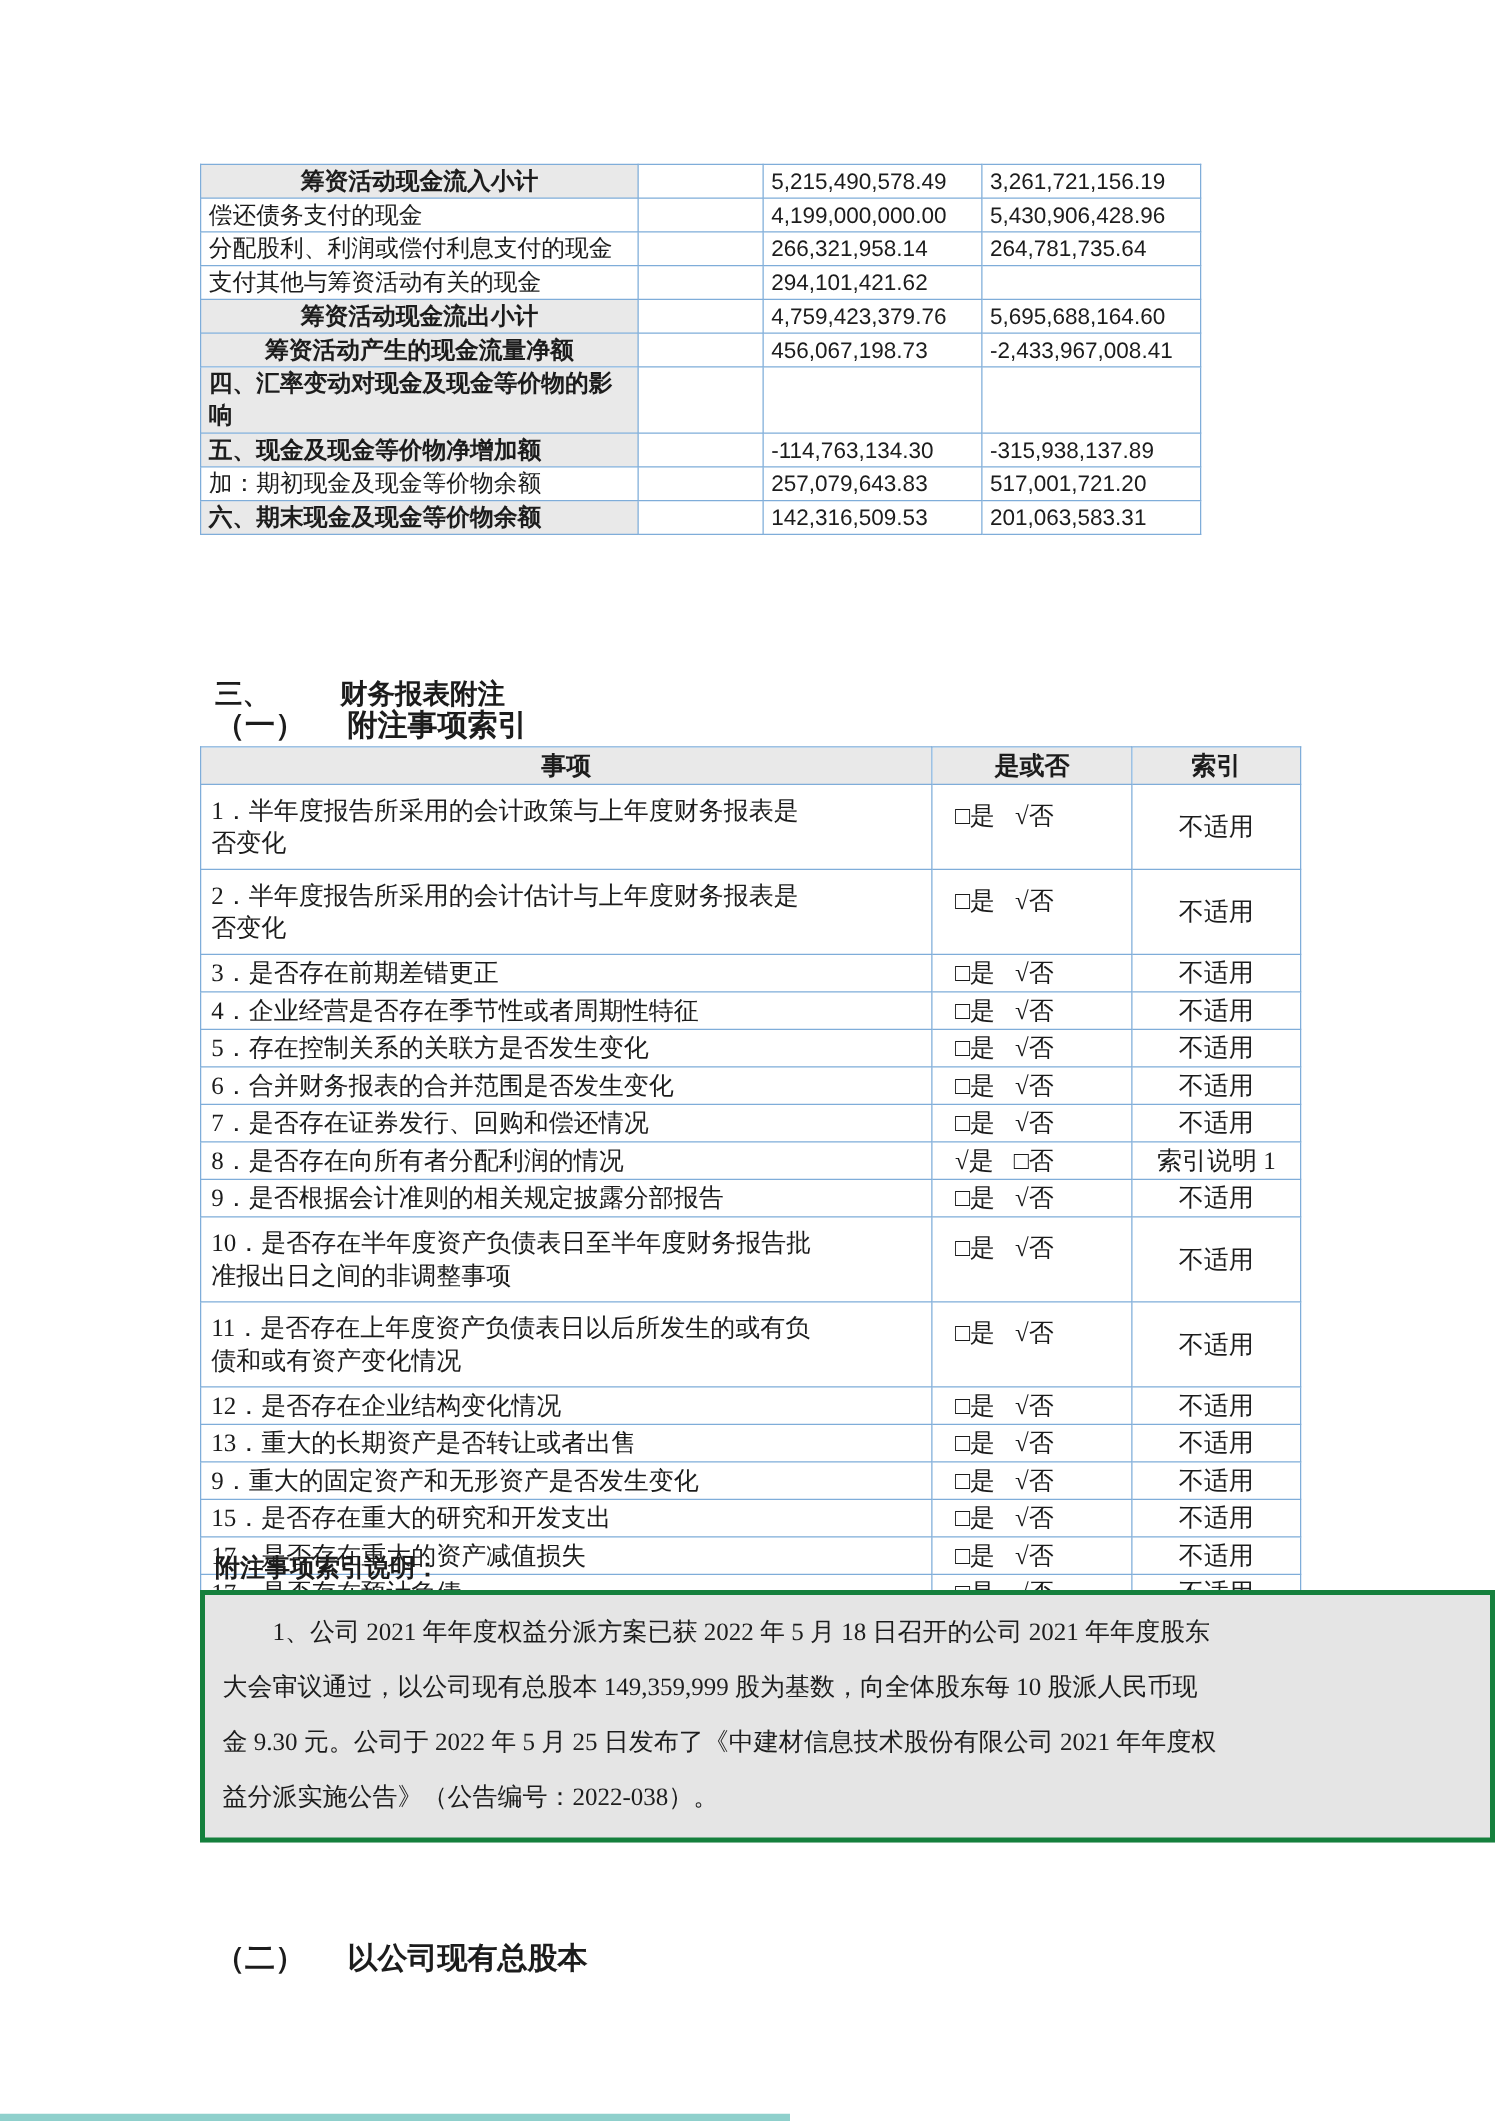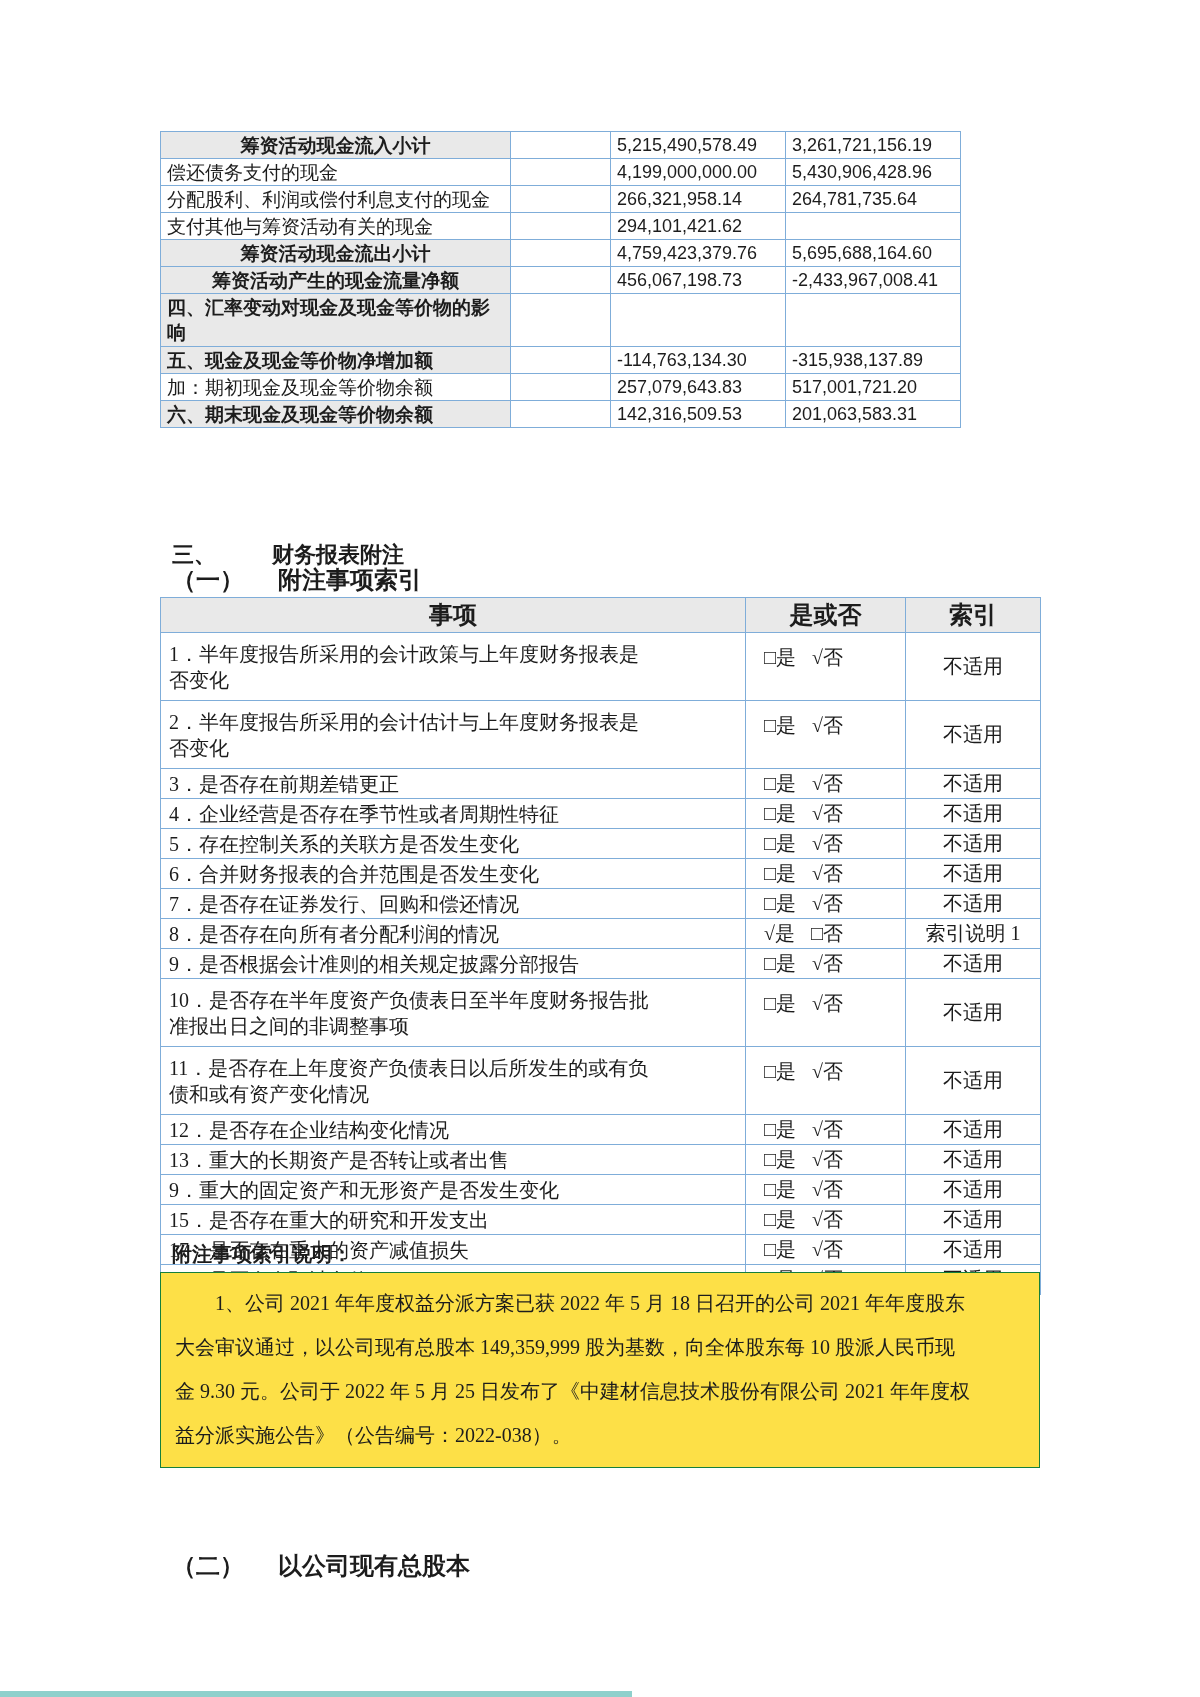--- a/index.html
+++ b/index.html
@@ -33,33 +33,33 @@
   .sub{font-size:24px;font-family:Liberation Mono, monospace;}
   .sub .nm{margin-right:34px;}
   .sub1{left:172px;top:564px;}
   .sub2{left:172px;top:1550px;}
   .note-label{left:172px;top:1241px;font-size:20px;font-family:"Liberation Sans","DejaVu Sans",sans-serif;}
 
   
   .t2{position:absolute;left:160px;top:597px;width:880px;font-size:20px;}
   .t2 td,.t2 th{border:1px solid #7fadd9;height:27px;vertical-align:middle;overflow:hidden;}
   .t2 th{background:#e9e9e9;font-weight:bold;
-         font-family:"Liberation Sans","DejaVu Sans",sans-serif;font-size:24px;}
+         font-family:"Liberation Sans","DejaVu Sans",sans-serif;font-size:20px;}
   .t2 td.item{text-align:left;padding:0 8px;white-space:pre-wrap;line-height:26px;}
   .t2 td.yn{text-align:left;padding-left:18px;white-space:nowrap;}
   .t2 td.yn .yes{margin-right:16px;}
   .t2 td.idx{text-align:center;}
   .t2 tr.dbl td{height:55px;}
   .t2 tr.dbl td.yn{vertical-align:top;padding-top:11px;}
   .t2 col.c1{width:585px;}.t2 col.c2{width:160px;}.t2 col.c3{width:135px;}
 
   
   .note-box{
-    position:absolute;left:160px;top:1272px;width:880px;box-sizing:border-box;
-    border:1px solid #15803d;background:#fde047;padding:8px 14px 10px 14px;
+    position:absolute;left:160px;top:1272px;width:1036px;box-sizing:border-box;
+    border:4px solid #15803d;background:#e5e5e5;padding:8px 14px 10px 14px;
   }
   .note-box p{
     margin:0;font-size:20px;line-height:44px;text-indent:2em;
     white-space:pre-wrap;
   }
 
   .bottom-strip{
     position:absolute;left:0;top:1691px;width:632px;height:6px;background:#8fd0cc;
   }
 </style>

